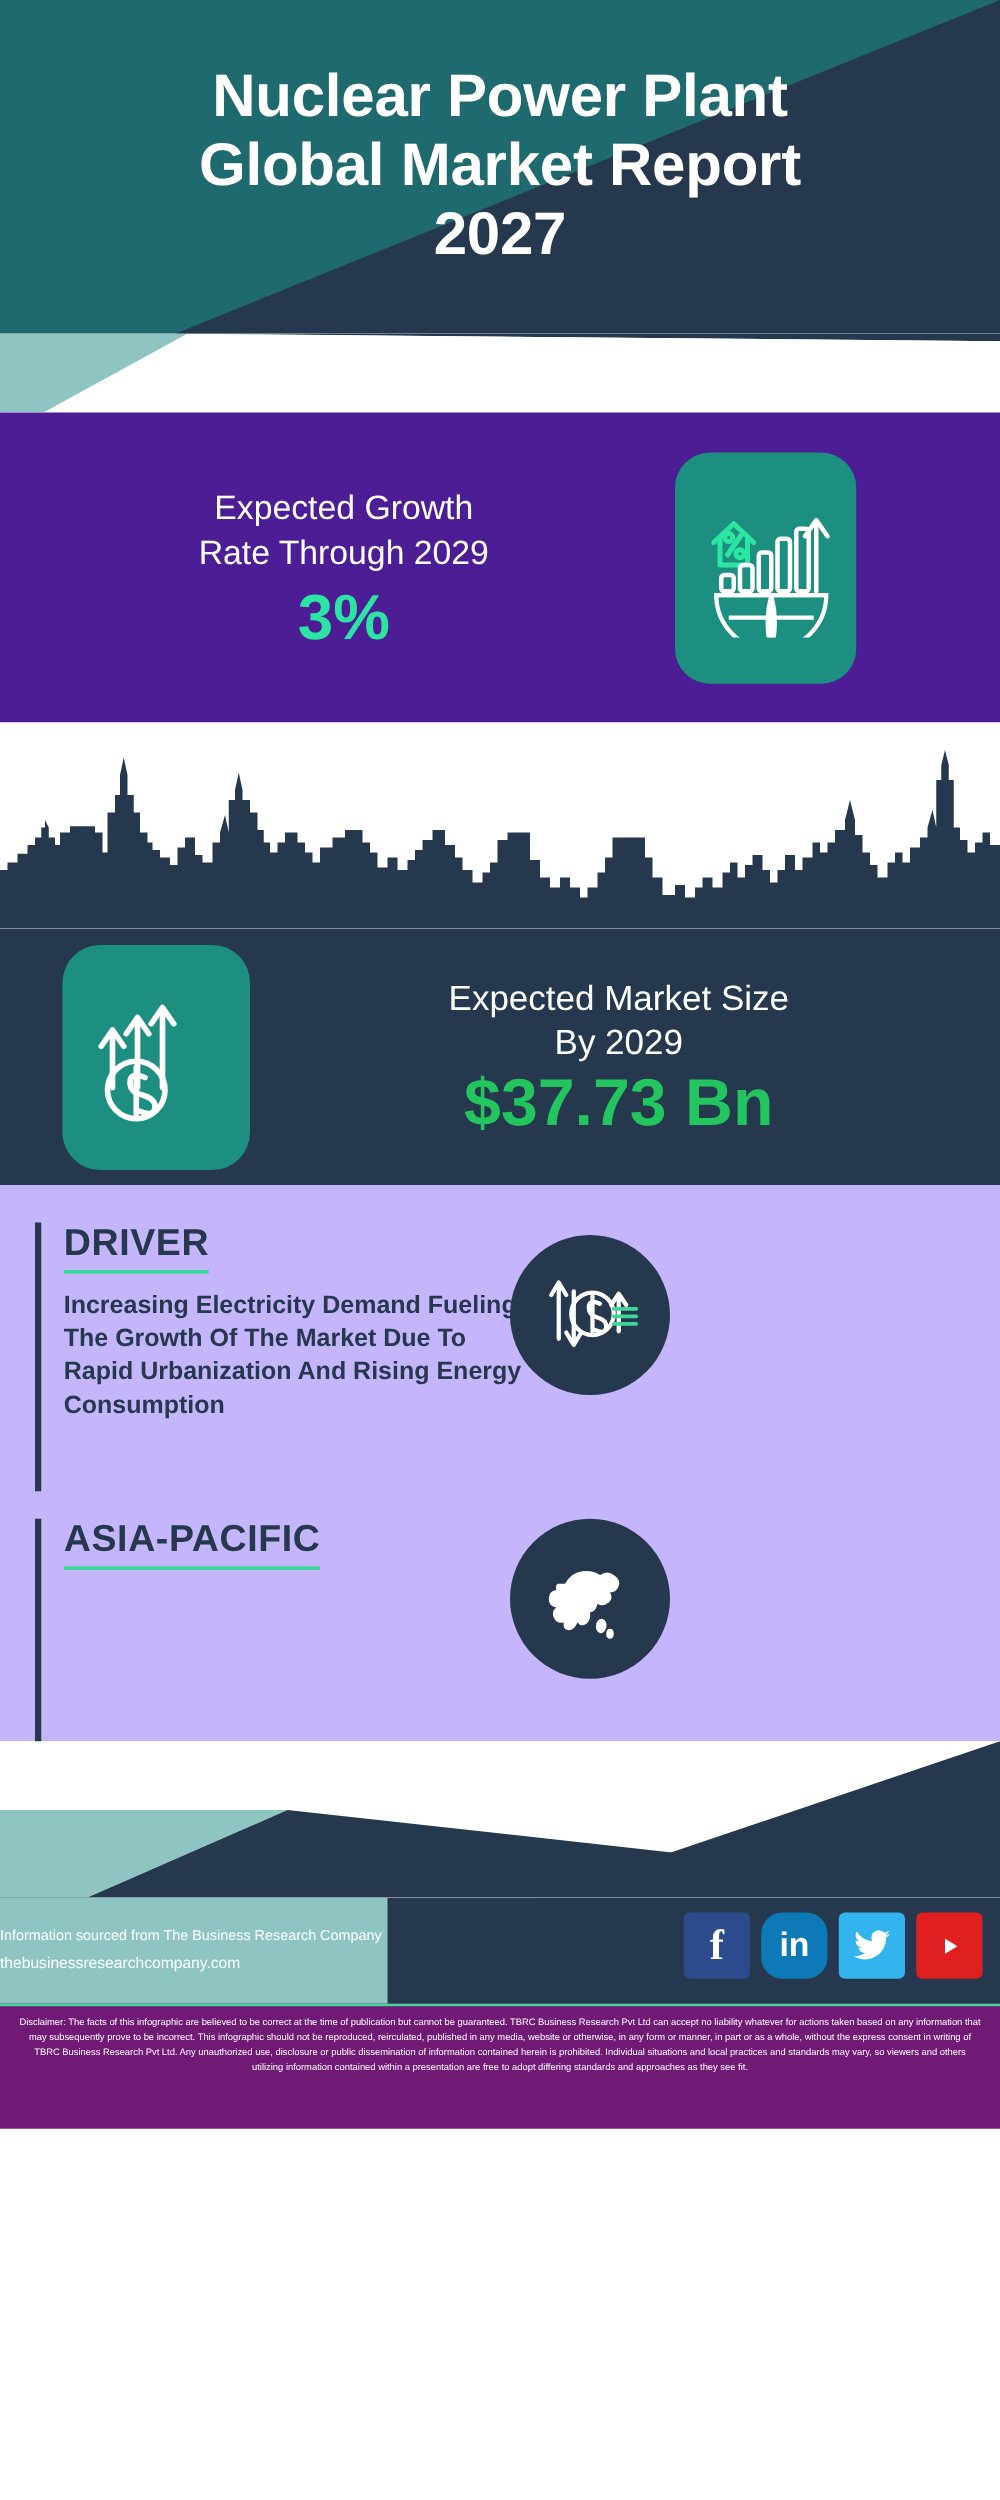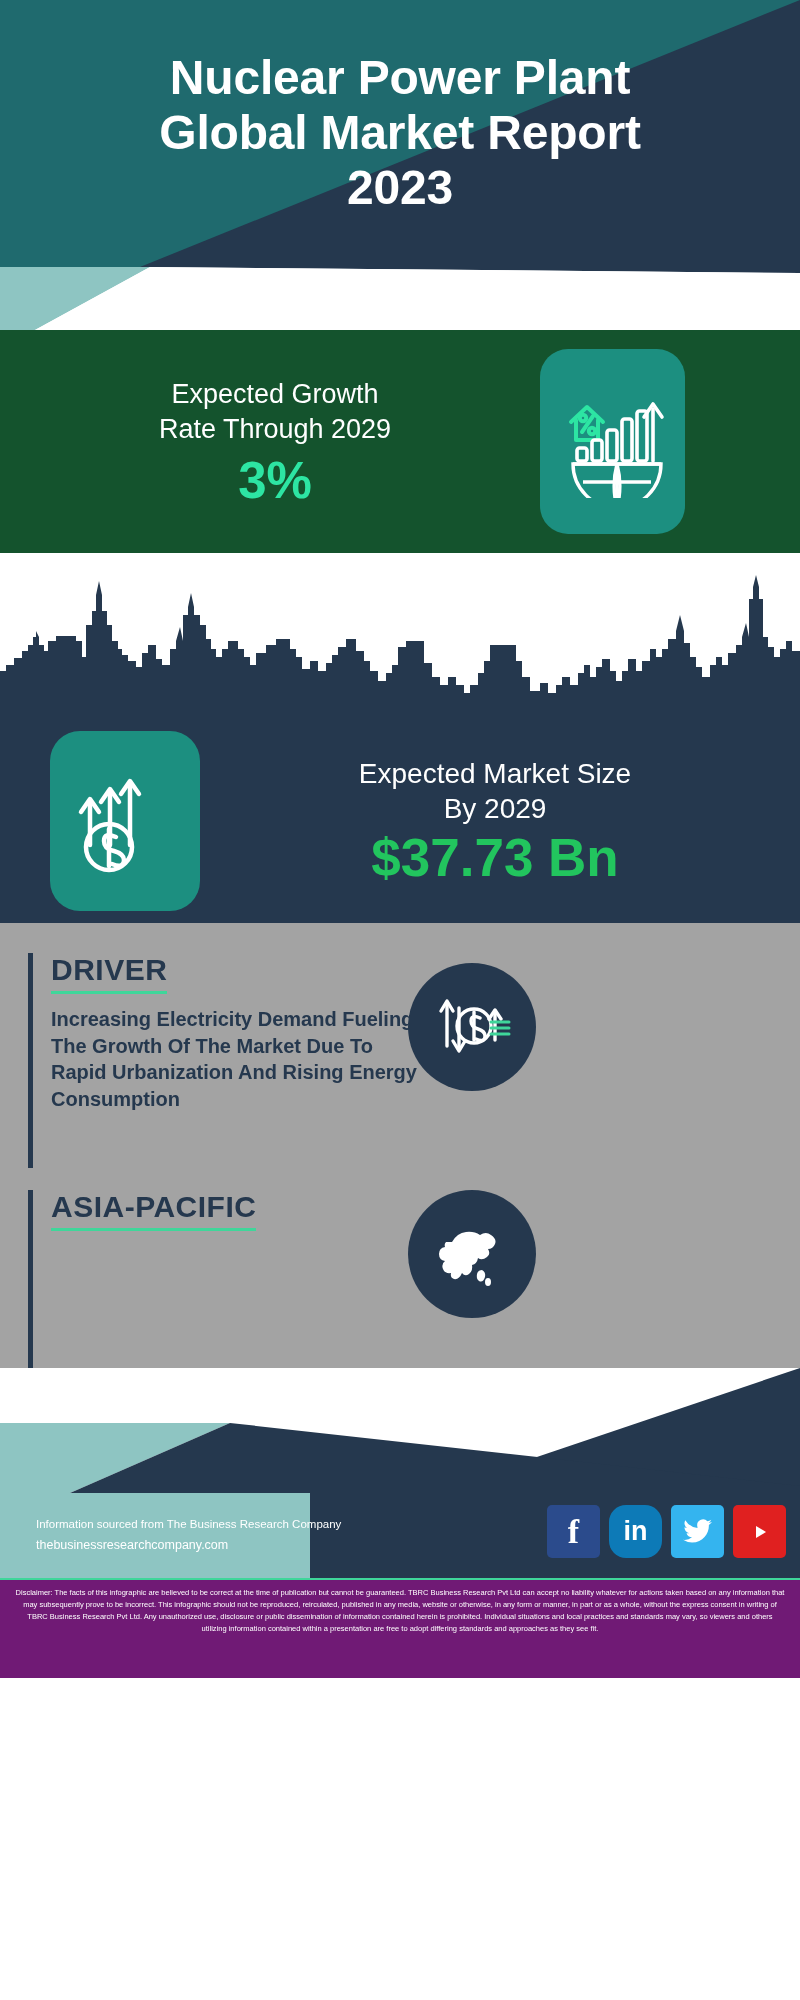--- a/index.html
+++ b/index.html
@@ -55,22 +55,22 @@
     height: 63px;
     background: #ffffff;
     overflow: hidden;
   }
   .header-wedge svg { position: absolute; top: 0; left: 0; }
 
   
   .growth {
     position: relative;
     width: 800px;
-    height: 223px;
-    background: #14532d;
+    height: 248px;
+    background: #4c1d95;
     display: flex;
     align-items: center;
     overflow: hidden;
   }
   .growth-text {
     width: 540px;
     padding-left: 10px;
     box-sizing: border-box;
     text-align: center;
     color: #ffffff;
@@ -143,21 +143,21 @@
     font-weight: bold;
     color: #22c55e;
     line-height: 1.05;
   }
 
   
   .content {
     position: relative;
     width: 800px;
     height: 445px;
-    background: #a3a3a3;
+    background: #c4b5fd;
     padding-top: 30px;
     box-sizing: border-box;
   }
   .info-block {
     position: relative;
     display: flex;
     align-items: flex-start;
   }
   .bar {
     width: 5px;
@@ -231,21 +231,20 @@
   }
   .footer-left {
     position: absolute;
     left: 0; top: 0;
     width: 310px; height: 85px;
     background: #8ec5c2;
   }
   .footer-src {
     position: relative;
     z-index: 2;
-    padding-left: 36px;
     color: #ffffff;
     font-size: 11.5px;
     line-height: 1.7;
   }
   .footer-src div:last-child { font-size: 12.5px; }
   .social {
     position: absolute;
     right: 14px;
     top: 12px;
     display: flex;
@@ -284,21 +283,21 @@
 </head>
 <body>
 
 <div class="header">
   <svg class="header-diag" width="800" height="267" viewBox="0 0 800 267">
     <polygon points="800,0 800,267 140,267" fill="#25384e"></polygon>
   </svg>
   <div class="header-title">
     <span>Nuclear Power Plant</span>
     <span>Global Market Report</span>
-    <span>2023</span>
+    <span>2027</span>
   </div>
 </div>
 
 <div class="header-wedge">
   <svg width="800" height="63" viewBox="0 0 800 63">
     <polygon points="0,0 140,0 0,63" fill="#1f6a6e"></polygon>
     <polygon points="800,0 800,6 140,0" fill="#25384e"></polygon>
     <polygon points="0,0 150,0 35,63 0,63" fill="#8ec5c2"></polygon>
     <polygon points="150,0 800,6 800,63 35,63" fill="#ffffff"></polygon>
   </svg>

